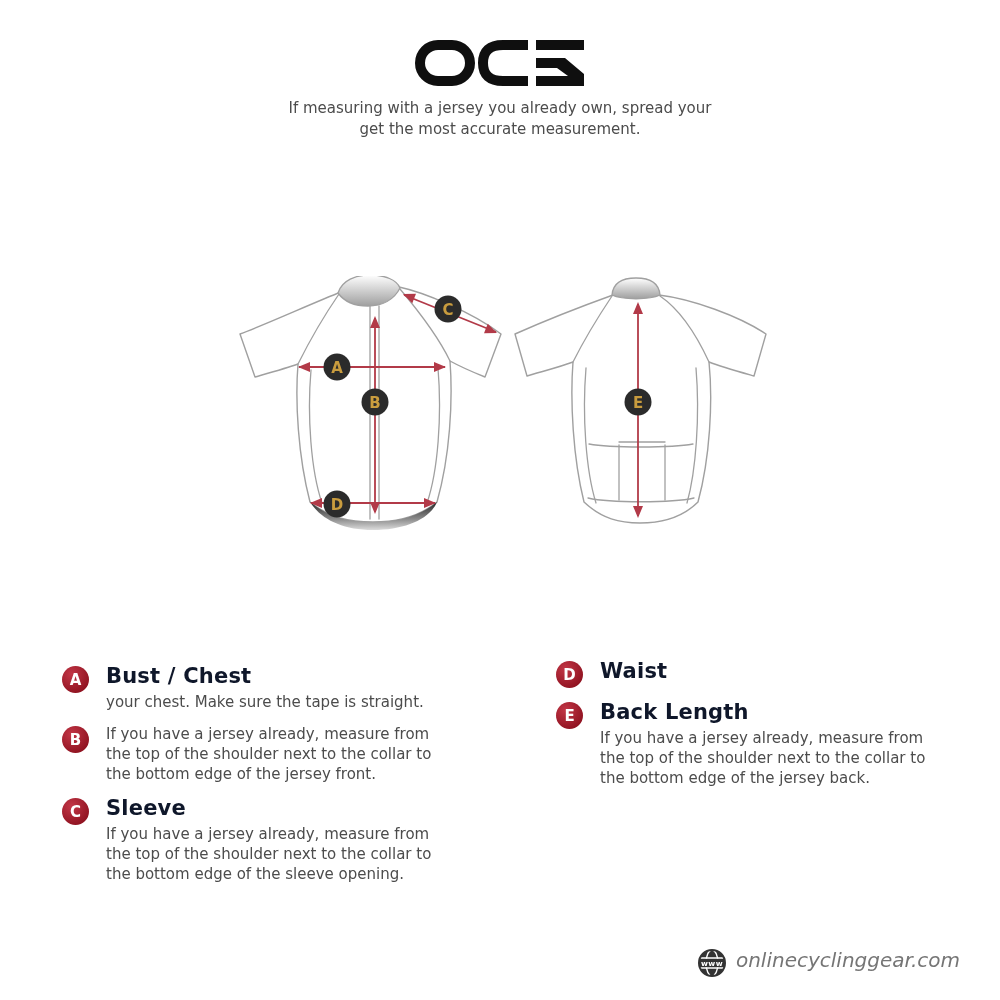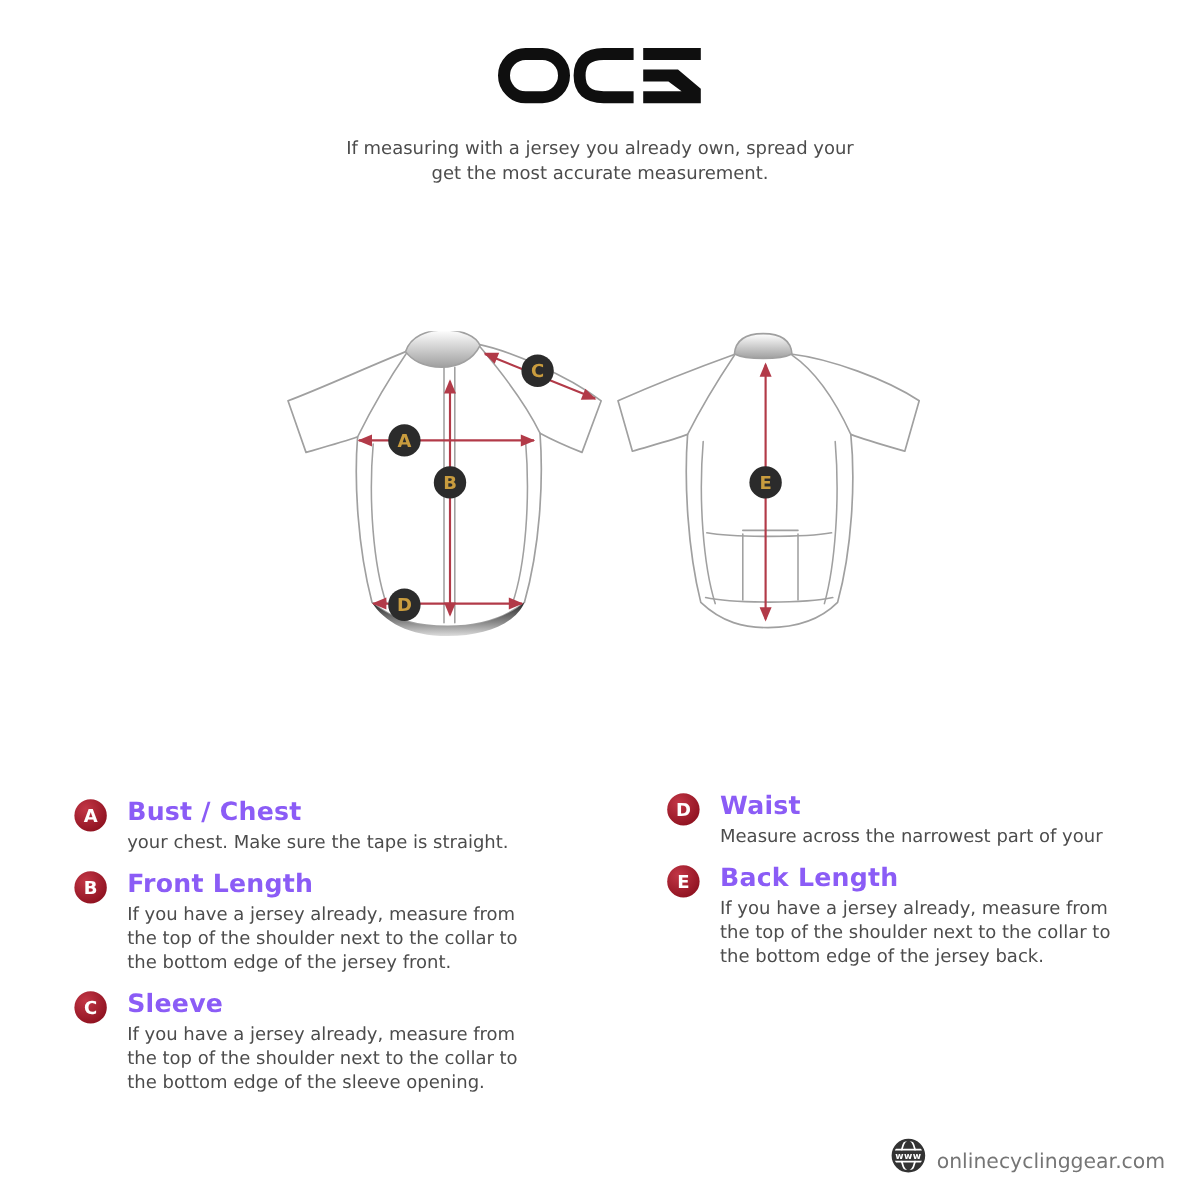--- a/index.html
+++ b/index.html
@@ -1,38 +1,38 @@
 <!DOCTYPE html>
 <html style="--badge_red: #8f1220; --badge_red_light: #c23646; --marker_bg: #2b2b2b; --marker_letter: #c99c3e; --arrow_red: #b23a48; --jersey_outline: #a0a0a0; --logo_black: #0f0f0f; --text_gray: #4c4c4c;"><head>
 <meta charset="utf-8">
 <style>
   html,body{margin:0;padding:0;background:#fff;}
   .page{
     position:relative;width:1000px;height:1000px;background:#ffffff;overflow:hidden;
     font-family:"DejaVu Sans","Liberation Sans",sans-serif;color:#4c4c4c;
   }
   .logo{position:absolute;top:34px;left:50%;transform:translateX(-50%);}
-  .intro{position:absolute;top:113px;left:0;width:1000px;text-align:center;
+  .intro{position:absolute;top:98px;left:0;width:1000px;text-align:center;
          font-size:15px;line-height:20.5px;color:#4c4c4c;}
   .jersey{position:absolute;}
   #front-jersey{left:237px;top:276px;}
   #back-jersey{left:510px;top:276px;}
   .col{position:absolute;width:440px;}
   .col-left{left:62px;top:664px;}
   .col-right{left:556px;top:659px;}
   .section{display:flex;gap:17px;margin-bottom:12px;}
   .badge{flex:0 0 27px;width:27px;height:27px;border-radius:50%;margin-top:2px;
          background:radial-gradient(circle at 35% 30%, var(--badge_red_light,#c23646), var(--badge_red,#8f1220) 78%);
          color:#fff;font-weight:bold;font-size:15px;
          display:flex;align-items:center;justify-content:center;}
-  .sec-title{font-size:21px;line-height:25px;font-weight:bold;color:#8b5cf6;
+  .sec-title{font-size:21px;line-height:25px;font-weight:bold;color:#0f172a;
              margin:0 0 3px;letter-spacing:.2px;}
   .sec-line{font-size:15px;line-height:20px;color:#4c4c4c;}
-  .footer{position:absolute;top:948px;right:29px;display:flex;align-items:flex-end;gap:9px;}
-  .footer-text{font-size:17px;color:#757575;}
+  .footer{position:absolute;top:948px;right:40px;display:flex;align-items:flex-start;gap:9px;}
+  .footer-text{font-size:20px;color:#757575;font-style:italic;}
   svg text.marker-letter{font-family:"DejaVu Sans","Liberation Sans",sans-serif;
        font-size:15px;font-weight:bold;fill:#c99c3e;text-anchor:middle;}
 </style>
 </head>
 <body>
 
 <div class="page">
 
   <svg class="logo" width="170" height="58" viewBox="0 0 170 58" aria-label="OCG">
     <title>OCG</title>
@@ -150,21 +150,20 @@
     <div class="section">
       <span class="badge">A</span>
       <div class="sec-text">
         <div class="sec-title">Bust / Chest</div>
         <div class="sec-line">your chest. Make sure the tape is straight.</div>
       </div>
     </div>
     <div class="section">
       <span class="badge">B</span>
       <div class="sec-text">
-        <div class="sec-title">Front Length</div>
         <div class="sec-line">If you have a jersey already, measure from</div>
         <div class="sec-line">the top of the shoulder next to the collar to</div>
         <div class="sec-line">the bottom edge of the jersey front.</div>
       </div>
     </div>
     <div class="section">
       <span class="badge">C</span>
       <div class="sec-text">
         <div class="sec-title">Sleeve</div>
         <div class="sec-line">If you have a jersey already, measure from</div>
@@ -172,21 +171,20 @@
         <div class="sec-line">the bottom edge of the sleeve opening.</div>
       </div>
     </div>
   </div>
 
   <div class="col col-right">
     <div class="section">
       <span class="badge">D</span>
       <div class="sec-text">
         <div class="sec-title">Waist</div>
-        <div class="sec-line">Measure across the narrowest part of your</div>
       </div>
     </div>
     <div class="section">
       <span class="badge">E</span>
       <div class="sec-text">
         <div class="sec-title">Back Length</div>
         <div class="sec-line">If you have a jersey already, measure from</div>
         <div class="sec-line">the top of the shoulder next to the collar to</div>
         <div class="sec-line">the bottom edge of the jersey back.</div>
       </div>

